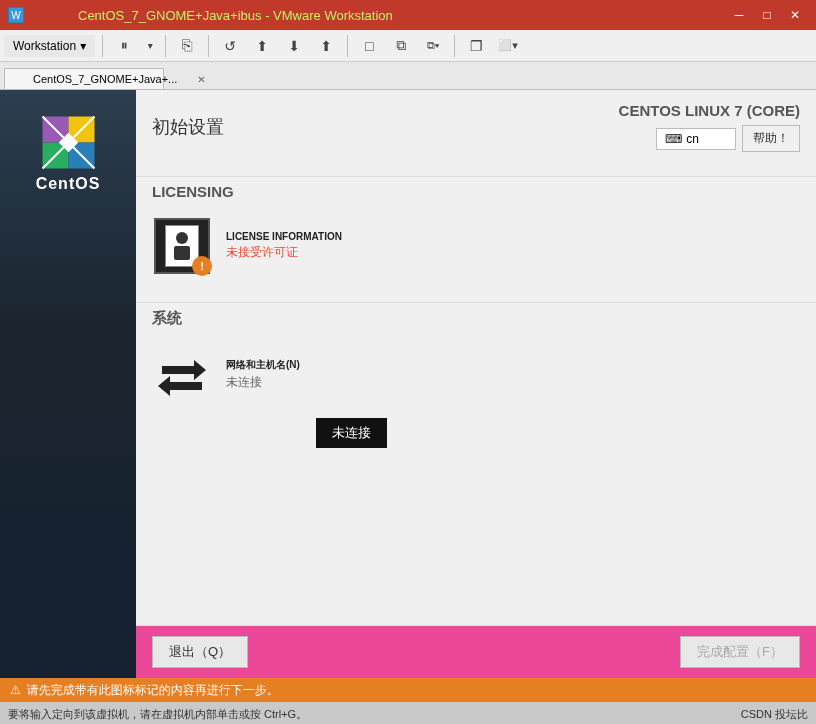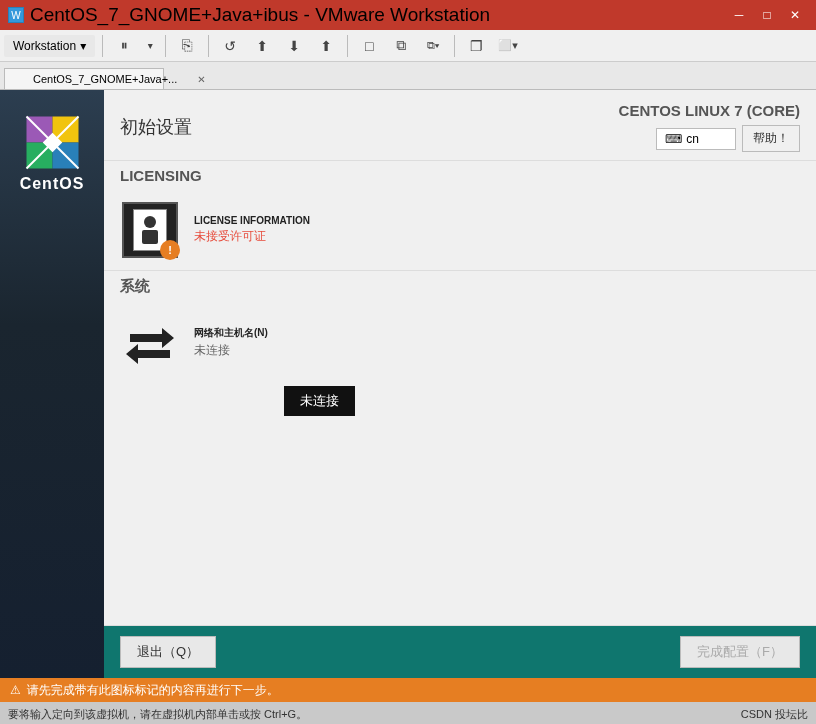--- a/index.html
+++ b/index.html
@@ -11,21 +11,21 @@
       height: 30px;
       display: flex;
       align-items: center;
       justify-content: space-between;
       padding: 0 8px;
       color: white;
       user-select: none;
     }
     .title-bar-left { display: flex; align-items: center; gap: 6px; }
     .title-bar-icon { width: 16px; height: 16px; background: #3498db; border: 1px solid #2980b9; display: flex; align-items: center; justify-content: center; font-size: 10px; color: white; }
-    .title-bar-title { font-size: 19px; color: #000000; }
+    .title-bar-title { font-size: 13px; color: #bef264; margin-left: 48px; }
     .title-bar-controls { display: flex; gap: 2px; }
     .title-bar-btn {
       width: 26px; height: 22px; display: flex; align-items: center; justify-content: center;
       cursor: pointer; font-size: 12px; color: white; background: transparent; border: none;
     }
 
     
     .menu-bar {
       background: #f0f0f0;
       height: 32px;
@@ -69,21 +69,21 @@
     .tab-close { width: 14px; height: 14px; display: flex; align-items: center; justify-content: center; font-size: 10px; color: #666; }
 
     
     .vm-area {
       display: flex;
       height: calc(724px - 30px - 32px - 28px - 24px - 22px);
     }
 
     
     .sidebar {
-      width: 104px;
+      width: 136px;
       background: linear-gradient(180deg, #2c3e50 0%, #1a252f 40%, #152030 100%);
       display: flex;
       flex-direction: column;
       align-items: center;
       padding-top: 20px;
       flex-shrink: 0;
     }
     .centos-label { color: white; font-size: 16px; font-weight: bold; letter-spacing: 1px; }
 
     
@@ -110,20 +110,21 @@
     }
     .help-btn {
       padding: 4px 10px; background: #f0f0f0; border: 1px solid #bbb;
       cursor: pointer; font-size: 12px; color: #333;
     }
 
     .section-label {
       font-size: 15px; color: #555; font-weight: bold;
       padding: 6px 16px 6px 16px;
       border-top: 1px solid #ddd;
+      margin-top: 16px;
     }
 
     .item-row {
       display: flex; align-items: center;
       padding: 10px 16px;
       cursor: pointer;
       gap: 14px;
     }
 
     .item-icon {
@@ -165,21 +166,21 @@
     }
 
     
     .bottom-actions {
       display: flex;
       justify-content: space-between;
       align-items: center;
       padding: 10px 16px;
       margin-top: auto;
       border-top: 1px solid #ddd;
-      background: #0f766e;
+      background: #ec4899;
     }
     .action-btn {
       padding: 6px 16px; background: #e8e8e8; border: 1px solid #bbb;
       cursor: pointer; font-size: 13px; color: #333;
     }
     .action-btn.disabled { color: #aaa; cursor: default; margin-left: 40px; }
 
     
     .warning-bar {
       background: #e67e22;

